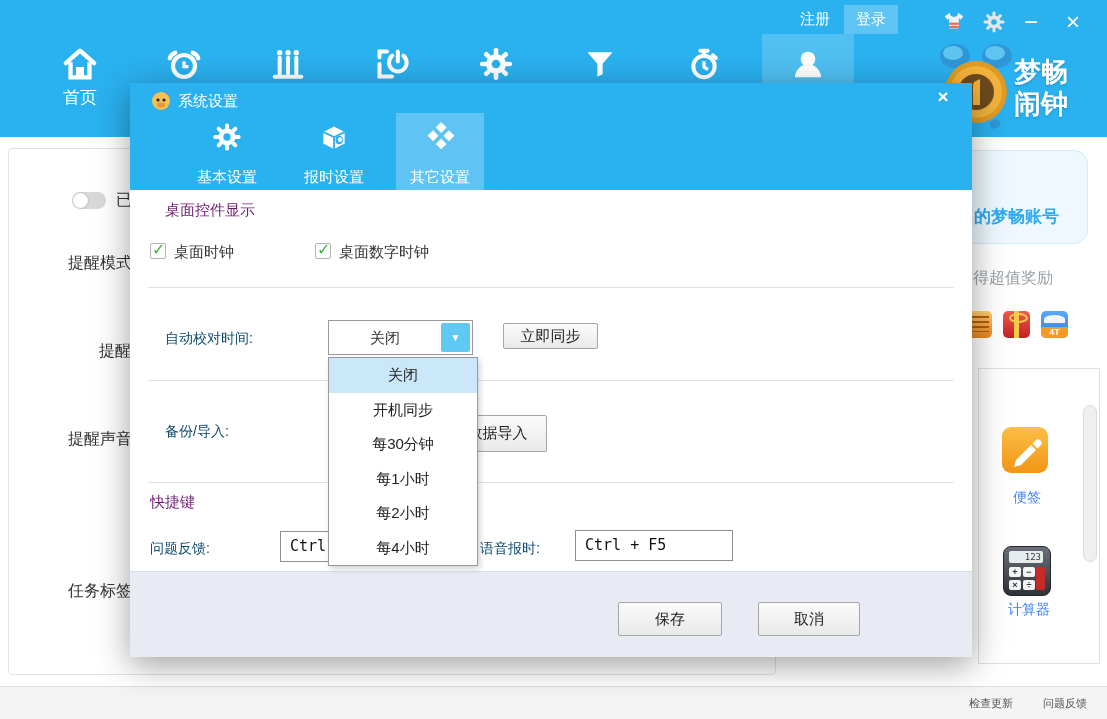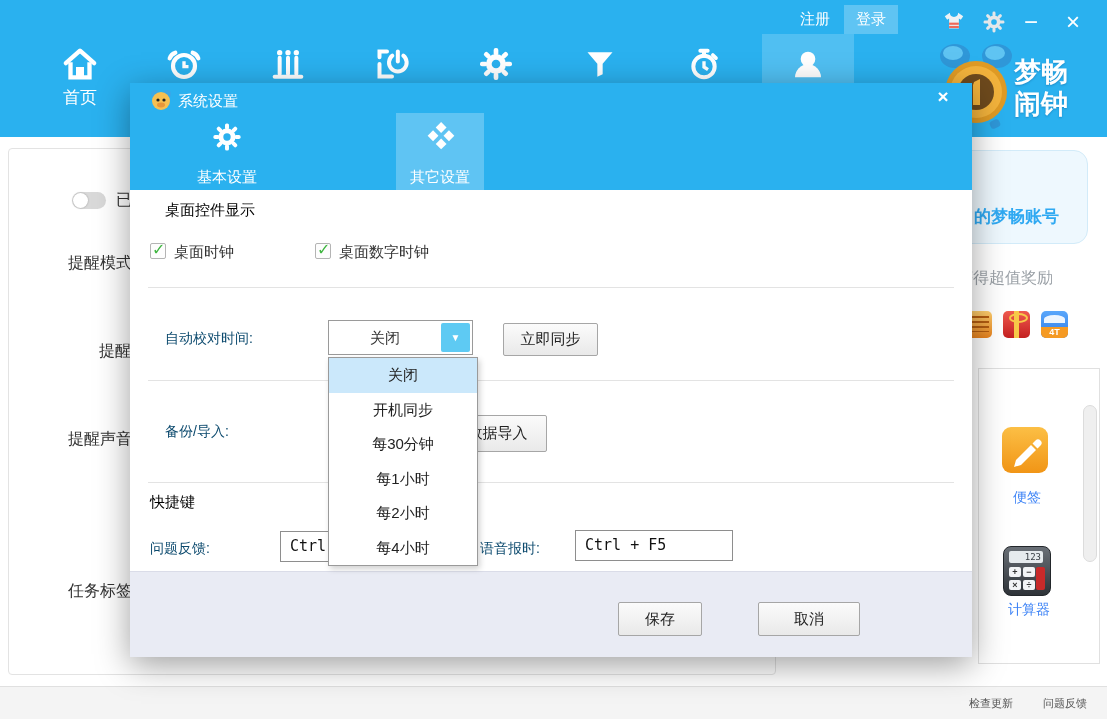--- a/index.html
+++ b/index.html
@@ -54,21 +54,21 @@
   .dialog{position:absolute;left:130px;top:83px;width:842px;height:574px;background:#2ab1ef;box-shadow:0 8px 32px rgba(0,0,0,.38);z-index:10;}
   .dlg-pig{position:absolute;left:20px;top:6px;width:22px;height:22px;}
   .dlg-title{position:absolute;left:48px;top:9px;color:#fff;font-size:15px;}
   .dlg-close{position:absolute;left:800px;top:2px;width:26px;height:24px;color:#fff;font-size:19px;font-weight:bold;text-align:center;line-height:24px;}
   .tab{position:absolute;top:30px;width:88px;height:77px;text-align:center;}
   .tab.active{background:rgba(255,255,255,.25);}
   .tab svg{width:34px;height:34px;margin-top:7px;}
   .tab-label{display:block;color:#fff;font-size:15px;margin-top:10px;}
   .dlg-content{position:absolute;left:0;top:107px;width:842px;height:381px;background:#fff;}
   .dlg-footer{position:absolute;left:0;top:488px;width:842px;height:86px;background:#e9ebf4;border-top:1px solid #dadce8;box-sizing:border-box;}
-  .sec-heading{position:absolute;font-size:15px;color:#000000;white-space:nowrap;}
+  .sec-heading{position:absolute;font-size:15px;color:#701a75;white-space:nowrap;}
   .checkbox{position:absolute;width:16px;height:16px;background:#fdfdfd;border:1px solid #b4b4b4;border-radius:2px;box-sizing:border-box;}
   .checkbox .tick{position:absolute;left:1px;top:-4px;color:#3db53e;font-size:16px;font-weight:bold;}
   .cb-label{position:absolute;font-size:15px;color:#333;white-space:nowrap;}
   .hr{position:absolute;left:18px;width:806px;height:1px;background:#e3e3e3;}
   .field-label{position:absolute;font-size:14px;color:#0c4a6e;white-space:nowrap;}
   .select{position:absolute;left:198px;top:237px;width:145px;height:35px;background:#fff;border:1px solid #9a9a9a;box-sizing:border-box;}
   .select-value{position:absolute;left:0;top:0;width:112px;line-height:33px;text-align:center;font-size:15px;color:#333;}
   .select-arrow{position:absolute;right:2px;top:2px;width:29px;height:29px;background:#5ecaf3;border-radius:2px;color:#fff;font-size:10px;text-align:center;line-height:29px;}
   .btn{position:absolute;background:linear-gradient(#fbfbfb,#e9e9e9);border:1px solid #a6a6a6;border-radius:2px;font-size:15px;color:#222;text-align:center;box-sizing:border-box;font-family:inherit;}
   .textfield{position:absolute;background:#fff;border:1px solid #8e8e8e;box-sizing:border-box;font-family:"DejaVu Sans Mono","Liberation Mono",monospace;font-size:15px;color:#111;line-height:29px;padding-left:9px;white-space:pre;}
@@ -296,20 +296,29 @@
               <rect x="10.6" y="2.4" width="2.8" height="4.4" rx="1.2" transform="rotate(45 12 12)"></rect>
               <rect x="10.6" y="17.2" width="2.8" height="4.4" rx="1.2" transform="rotate(45 12 12)"></rect>
               <rect x="2.4" y="10.6" width="4.4" height="2.8" rx="1.2" transform="rotate(45 12 12)"></rect>
               <rect x="17.2" y="10.6" width="4.4" height="2.8" rx="1.2" transform="rotate(45 12 12)"></rect>
             </g>
           </g>
           <circle cx="12" cy="12" r="2.6" fill="#2ab1ef"></circle>
         </svg>
       <span class="tab-label">基本设置</span>
     </div>
+    <div class="tab" style="left:160px;">
+      <svg viewBox="0 0 24 24">
+          <path d="M4.5 8.5 L12 4.5 l7.5 4 v8 L12 20.5 l-7.5-4 z" fill="#fff"></path>
+          <path d="M4.5 8.5 L12 12 l7.5-3.5 M12 12 v8.5" stroke="#2ab1ef" stroke-width="1.3" fill="none"></path>
+          <ellipse cx="15.6" cy="14.2" rx="2.6" ry="3" fill="#2ab1ef"></ellipse>
+          <ellipse cx="16.2" cy="13.8" rx="1.4" ry="1.8" fill="#fff"></ellipse>
+        </svg>
+      <span class="tab-label">报时设置</span>
+    </div>
     <div class="tab active" style="left:266px;">
       <svg viewBox="0 0 24 24">
           <g fill="#fff">
             <rect x="10.1" y="2.6" width="5.4" height="5.4" transform="rotate(45 12.8 5.3)"></rect>
             <rect x="4.4" y="8.4" width="5.4" height="5.4" transform="rotate(45 7.1 11.1)"></rect>
             <rect x="15.6" y="8.4" width="5.4" height="5.4" transform="rotate(45 18.3 11.1)"></rect>
             <rect x="10.1" y="14.2" width="5.4" height="5.4" transform="rotate(45 12.8 16.9)"></rect>
           </g>
         </svg>
       <span class="tab-label">其它设置</span>
@@ -329,21 +338,21 @@
     </div>
     <span class="cb-label" style="left:209px;top:160px;">桌面数字时钟</span>
 
     <div class="hr" style="top:204px;"></div>
 
     <span class="field-label" style="left:35px;top:247px;">自动校对时间:</span>
     <div class="select">
       <span class="select-value">关闭</span>
       <span class="select-arrow">▼</span>
     </div>
-    <button class="btn" style="left:373px;top:240px;width:95px;height:33px;">立即同步</button>
+    <button class="btn" style="left:373px;top:240px;width:95px;height:26px;">立即同步</button>
 
     <div class="hr" style="top:297px;"></div>
 
     <span class="field-label" style="left:35px;top:340px;">备份/导入:</span>
     <button class="btn" style="left:318px;top:332px;width:99px;height:37px;">数据导入</button>
 
     <div class="hr" style="top:399px;"></div>
 
     <span class="sec-heading" style="left:20px;top:410px;">快捷键</span>
 
@@ -356,17 +365,17 @@
     <div class="dropdown">
       <div class="dd-item selected">关闭</div>
       <div class="dd-item">开机同步</div>
       <div class="dd-item">每30分钟</div>
       <div class="dd-item">每1小时</div>
       <div class="dd-item">每2小时</div>
       <div class="dd-item">每4小时</div>
     </div>
 
     <div class="dlg-footer"></div>
-    <button class="btn" style="left:488px;top:519px;width:84px;height:34px;">保存</button>
+    <button class="btn" style="left:488px;top:519px;width:104px;height:34px;">保存</button>
     <button class="btn" style="left:628px;top:519px;width:102px;height:34px;">取消</button>
   </div>
 
 </div>
 
 </body></html>

